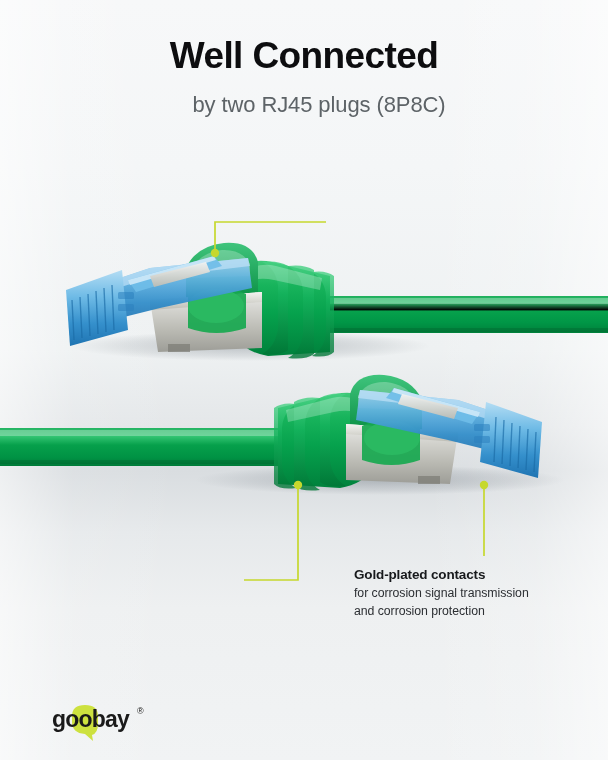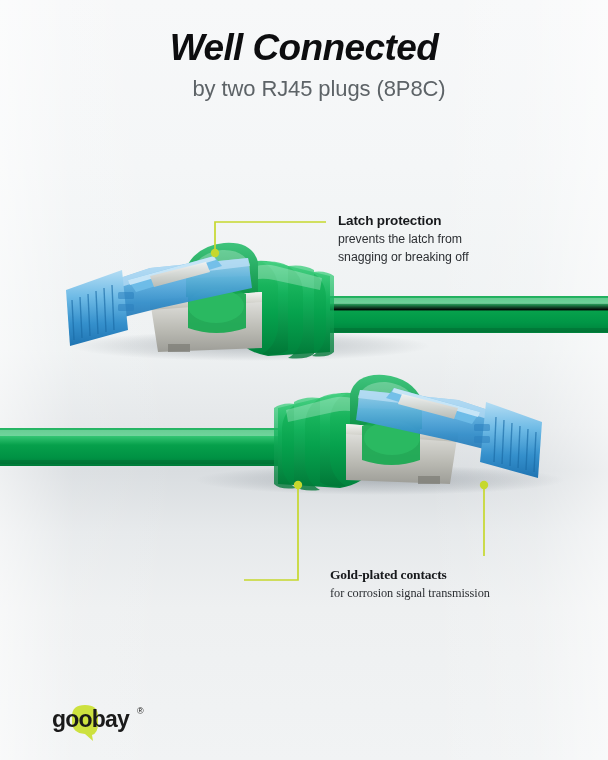--- a/index.html
+++ b/index.html
@@ -51,22 +51,21 @@
     top: 22px;
     width: 608px;
     text-align: center;
   }
   .title {
     font-size: 37px;
     font-weight: 700;
     letter-spacing: -0.6px;
     color: #0d0d0f;
     line-height: 44px;
-    margin: 4px;
-    font-style: italic;
+    margin: 12px;
   }
   .subtitle {
     font-size: 22px;
     font-weight: 400;
     color: #5d6367;
     line-height: 30px;
     margin: 2px 0 0 0;
     letter-spacing: -0.1px;
     padding-left: 30px;
   }
@@ -85,21 +84,21 @@
     font-size: 12.3px;
     font-weight: 400;
     color: #2c2f33;
     line-height: 18px;
     letter-spacing: -0.05px;
     white-space: nowrap;
   }
 
   #callout-latch   { left: 338px; top: 212px; }
   #callout-bend    { left: 96px;  top: 566px; }
-  #callout-gold    { left: 330px; top: 566px; font-family: Liberation Serif, serif; }
+  #callout-gold    { left: 354px; top: 566px; }
 
   
   #leaders {
     position: absolute;
     left: 0; top: 0;
     width: 608px; height: 760px;
     pointer-events: none;
   }
 
   
@@ -316,30 +315,26 @@
 
       <path d="M484 485 L484 556"></path>
     </g>
     <g fill="#c6d82e">
       <circle cx="215" cy="253" r="4.2"></circle>
       <circle cx="298" cy="485" r="4.2"></circle>
       <circle cx="484" cy="485" r="4.2"></circle>
     </g>
   </svg>
 
-  <div class="callout" id="callout-latch">
-    <div class="c-title">Latch protection</div>
-    <div class="c-line">prevents the latch from</div>
-    <div class="c-line">snagging or breaking off</div>
-  </div>
 
 
   <div class="callout" id="callout-gold">
     <div class="c-title">Gold-plated contacts</div>
     <div class="c-line">for corrosion signal transmission</div>
+    <div class="c-line">and corrosion protection</div>
   </div>
 
   <div id="logo">
     <svg width="150" height="40" viewBox="0 0 150 40" style="position:absolute; left:0; top:0; z-index:1;">
       <path d="M20 14 Q20 3 33 3 Q46 3 46 14 L46 22 Q46 31 40 33 L41 39 L33 32 Q20 31 20 20 Z" fill="#cde13f"></path>
     </svg>
     <span class="logo-word">goobay</span>
     <span class="logo-reg">®</span>
   </div>
 

